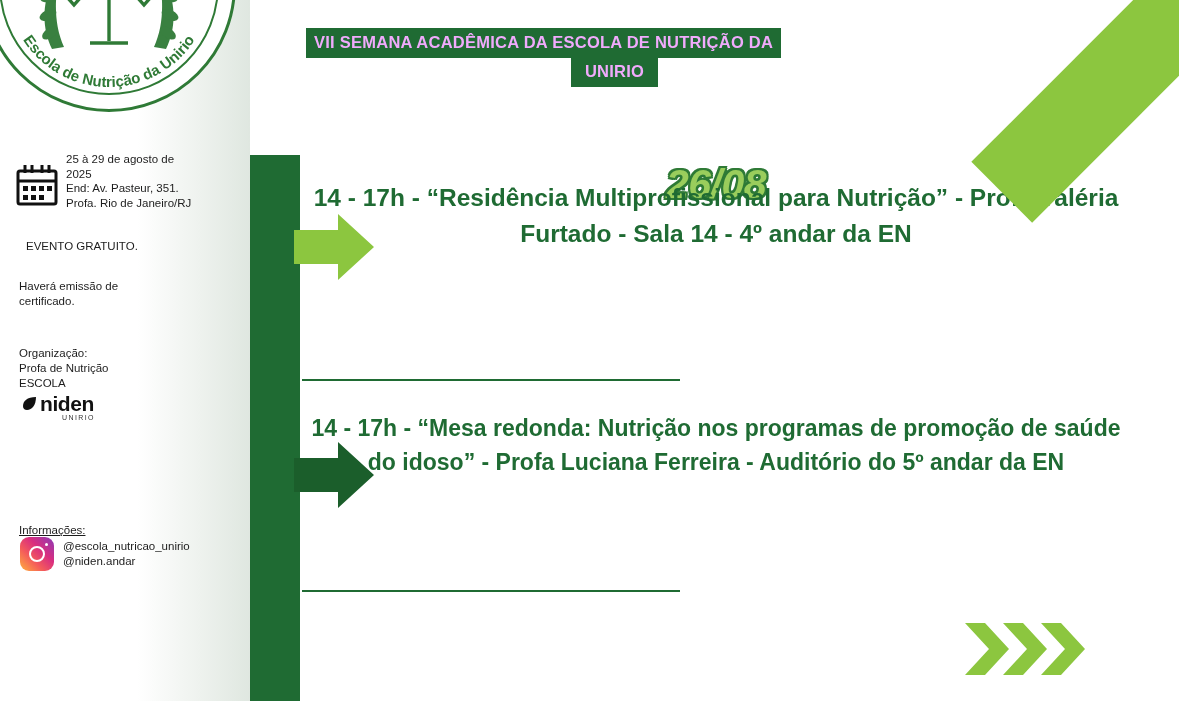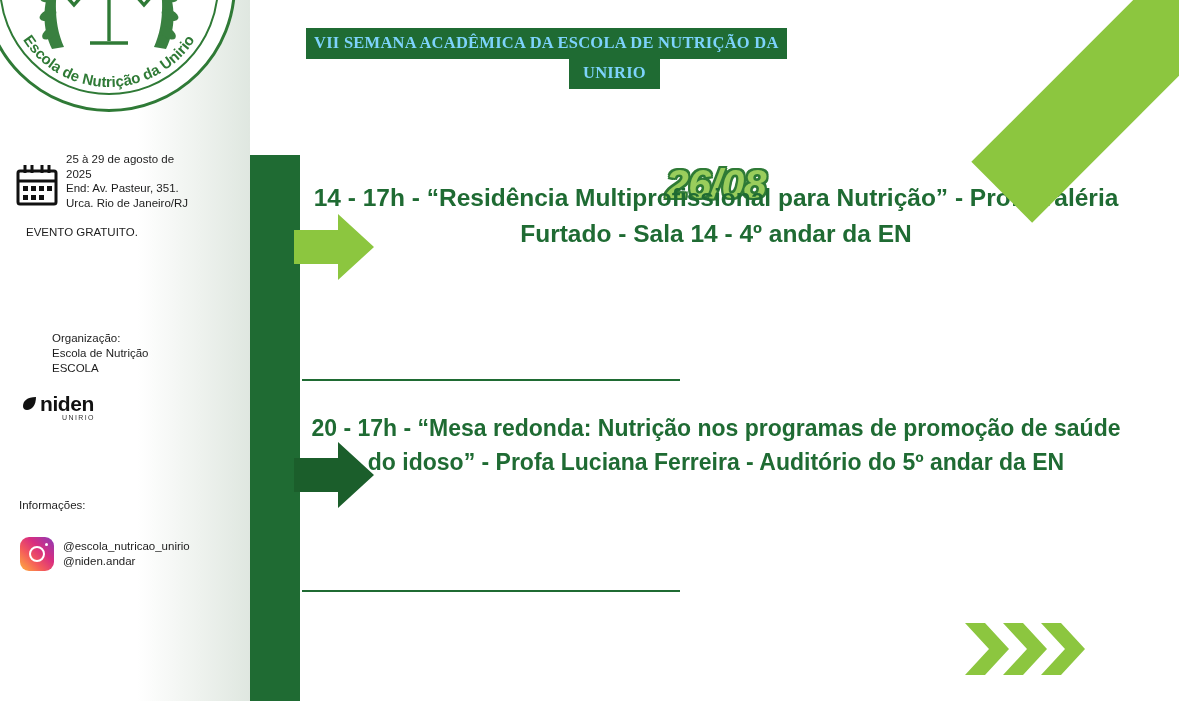--- a/index.html
+++ b/index.html
@@ -76,24 +76,24 @@
   }
 
   .side-para {
     position: absolute;
     left: 19px;
     width: 210px;
     font-size: 11.5px;
     line-height: 1.32;
     color: #1d1d1d;
   }
-  #p-gratuito { top: 225px; padding-left: 7px; }
+  #p-gratuito { top: 239px; padding-left: 7px; }
   #p-cert     { top: 279px; }
-  #p-org      { top: 331px; margin-left: 33px; }
-  #p-info     { top: 498px; }
+  #p-org      { top: 346px; }
+  #p-info     { top: 523px; text-decoration: underline; }
 
   
   #niden {
     position: absolute;
     left: 22px; top: 393px;
     display: flex;
     align-items: center;
     gap: 3px;
   }
   #niden .leaf {
@@ -165,28 +165,27 @@
   }
 
   
   #banner {
     position: absolute;
     left: 306px; top: 28px;
     width: 617px;
   }
   .banner-line {
     background: #1f6b33;
-    color: #7dd3fc;
+    color: #f0abfc;
     font-weight: bold;
     font-size: 16.5px;
     letter-spacing: 0.25px;
     text-align: center;
     padding: 5px 8px 6px;
     display: inline-block;
-    font-family: Liberation Serif, serif;
   }
   #banner-row1 { display: block; }
   #banner-row2 { display: block; text-align: center; }
   #banner-row2 .banner-line { padding: 4px 14px 6px; }
 
   
   #date-big {
     position: absolute;
     left: 306px; top: 118px;
     width: 820px;
@@ -324,30 +323,34 @@
           <rect x="7" y="31" width="5" height="5"></rect>
           <rect x="15" y="31" width="5" height="5"></rect>
           <rect x="23" y="31" width="5" height="5"></rect>
         </g>
       </svg>
     </div>
     <div id="cal-lines">
       <div>25 à 29 de agosto de</div>
       <div>2025</div>
       <div>End: Av. Pasteur, 351.</div>
-      <div>Urca. Rio de Janeiro/RJ</div>
+      <div>Profa. Rio de Janeiro/RJ</div>
     </div>
   </div>
 
   <div id="p-gratuito" class="side-para">EVENTO GRATUITO.</div>
 
+  <div id="p-cert" class="side-para">
+    <div>Haverá emissão de</div>
+    <div>certificado.</div>
+  </div>
 
   <div id="p-org" class="side-para">
     <div>Organização:</div>
-    <div>Escola de Nutrição</div>
+    <div>Profa de Nutrição</div>
     <div>ESCOLA</div>
   </div>
 
   <div id="niden">
     <span class="leaf">
       <svg viewBox="0 0 15 15" width="15" height="15">
         <path d="M14,1 C5,1 1,5 1,10 C1,12.5 2.5,14 5,14 C10,14 14,9 14,1 Z" fill="#111111"></path>
       </svg>
     </span>
     <span id="niden-word">niden</span>
@@ -387,21 +390,21 @@
   </svg>
 </div>
 <div class="session" id="session-1">14 - 17h - “Residência Multiprofissional para Nutrição” - Profa Valéria Furtado - Sala 14 - 4º andar da EN</div>
 <div class="divider" id="div-1"></div>
 
 <div class="arrow" style="left:294px; top:440px;">
   <svg viewBox="0 0 80 70" width="80" height="70">
     <path d="M0,18 L44,18 L44,2 L80,35 L44,68 L44,52 L0,52 Z" fill="#1b5e2b"></path>
   </svg>
 </div>
-<div class="session" id="session-2">20 - 17h - “Mesa redonda: Nutrição nos programas de promoção de saúde do idoso” - Profa Luciana Ferreira - Auditório do 5º andar da EN</div>
+<div class="session" id="session-2">14 - 17h - “Mesa redonda: Nutrição nos programas de promoção de saúde do idoso” - Profa Luciana Ferreira - Auditório do 5º andar da EN</div>
 <div class="divider" id="div-2"></div>
 
 <div id="ribbon">
 
   <div class="band"></div>
 
 </div>
 
 <div id="chevrons">
   <svg viewBox="0 0 124 60" width="124" height="60">

